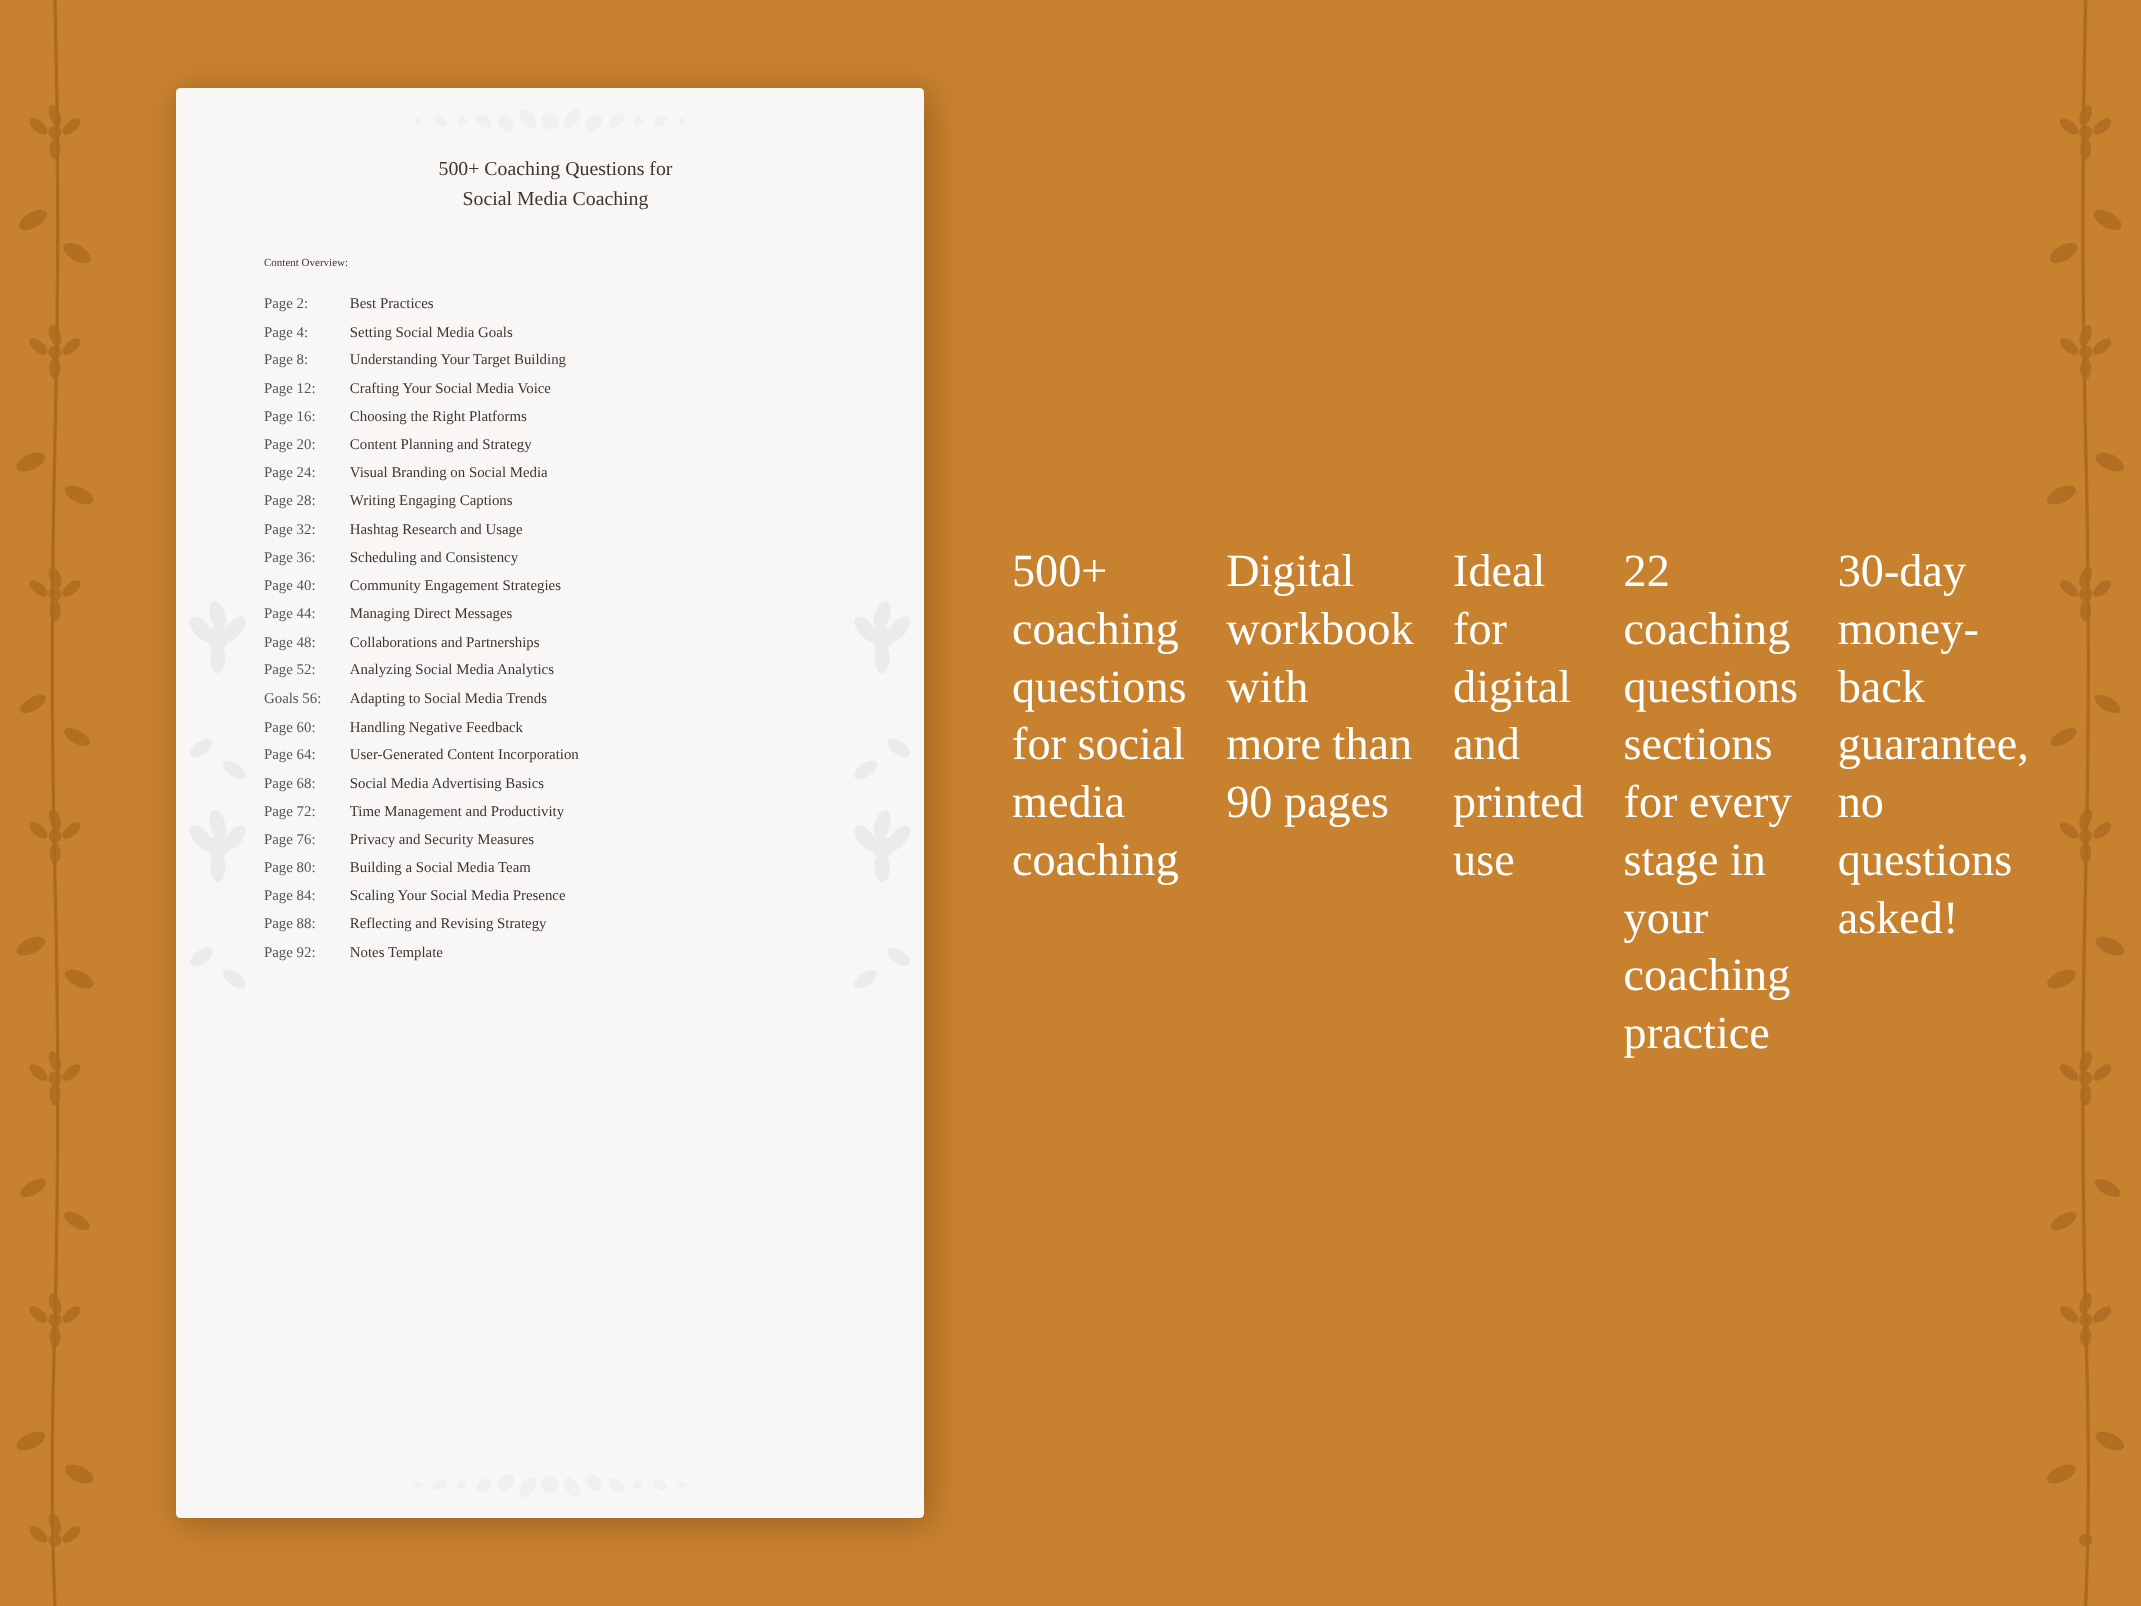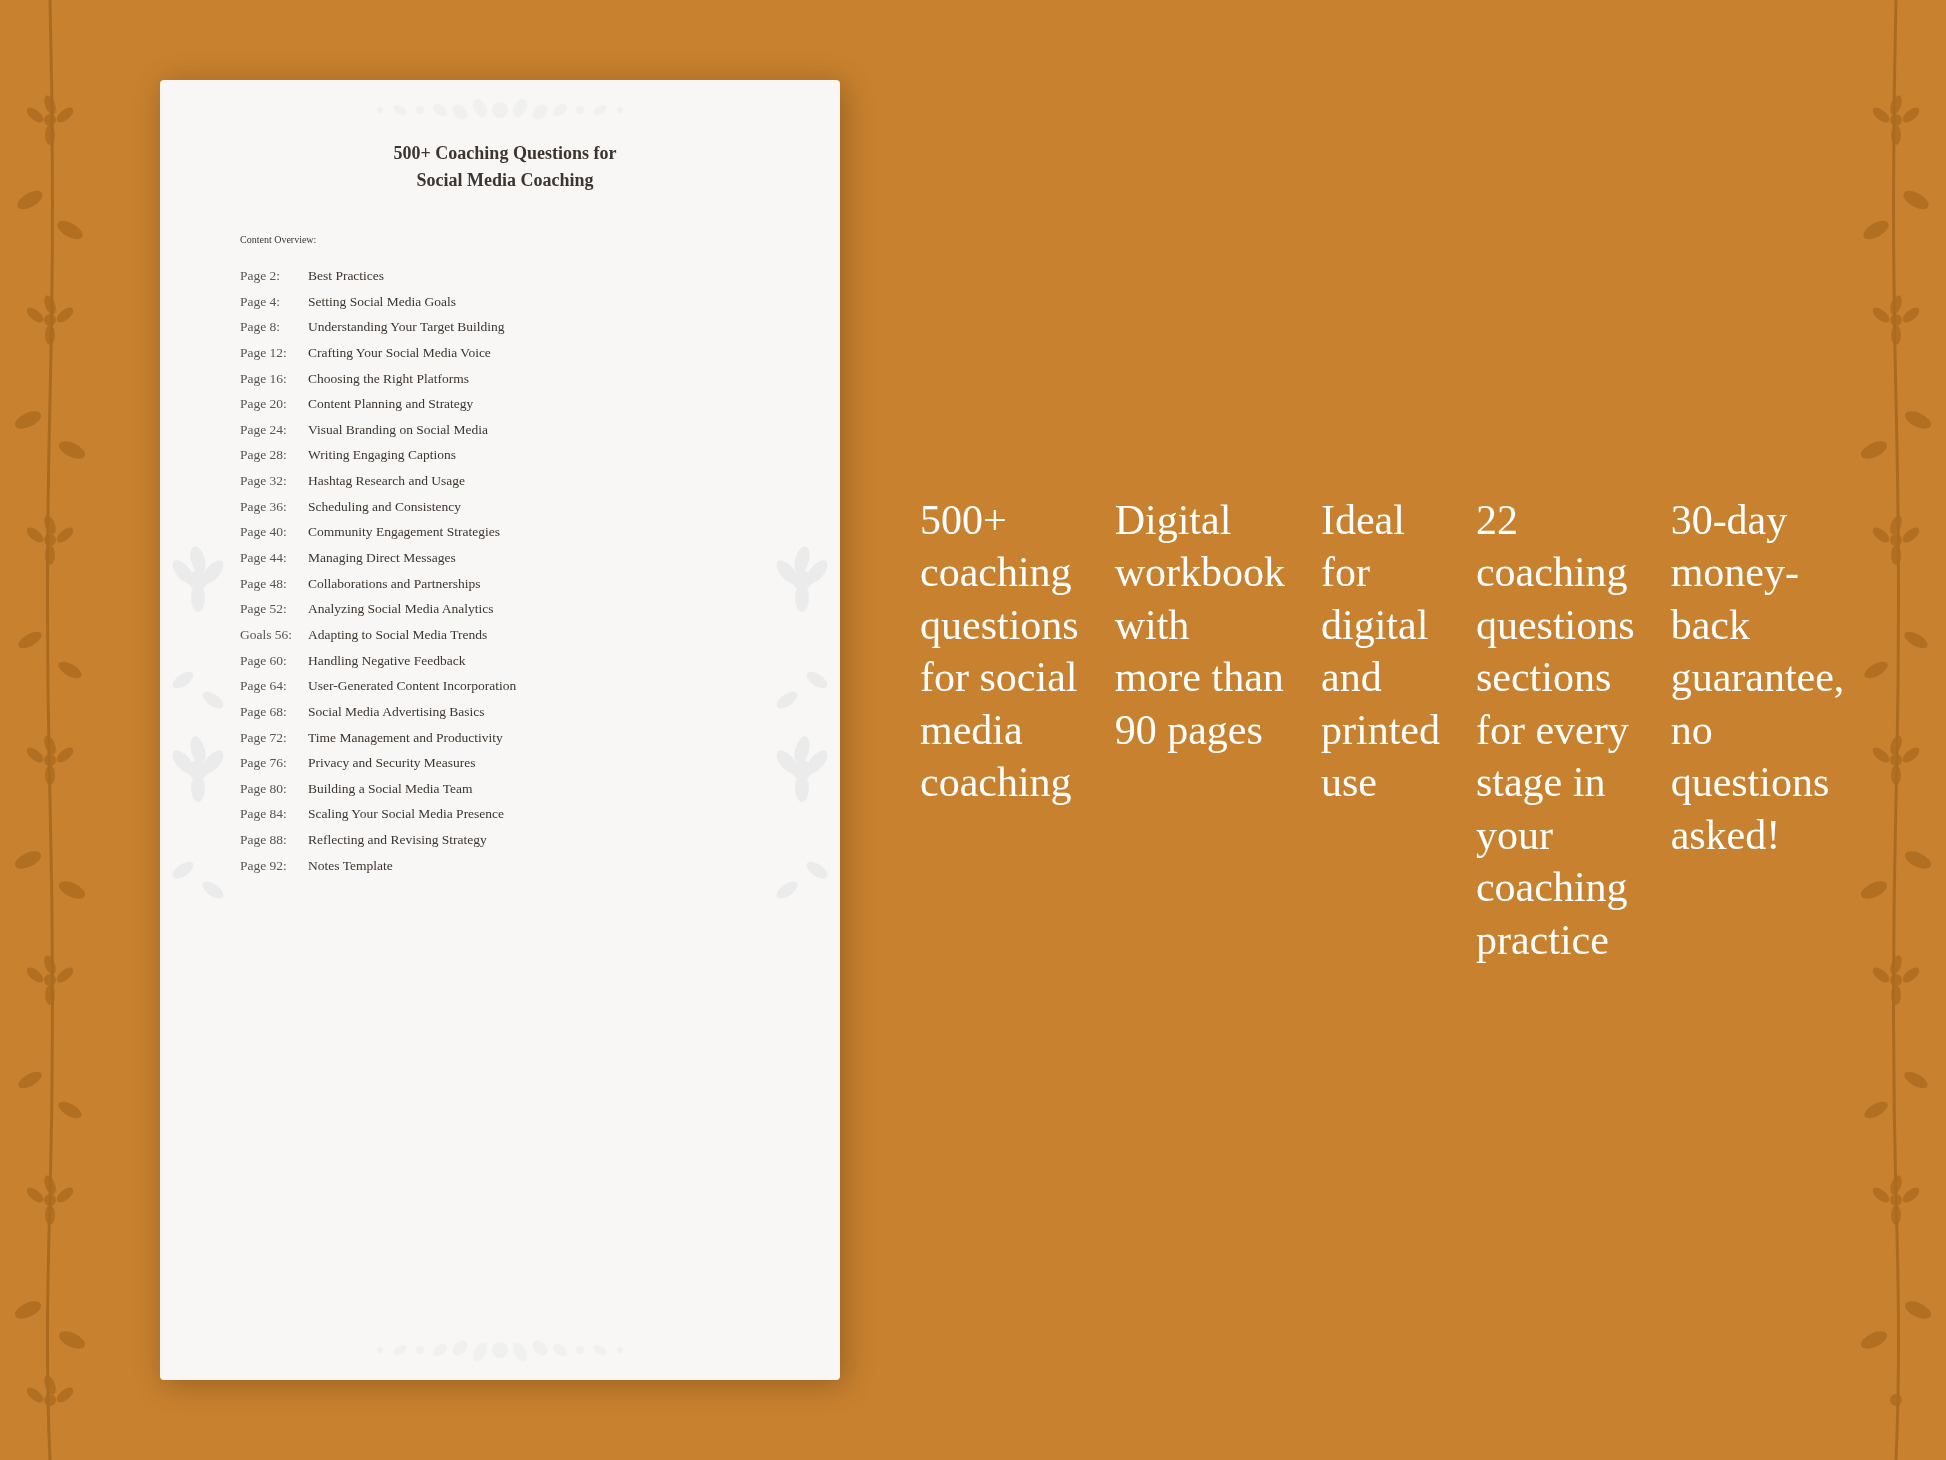--- a/index.html
+++ b/index.html
@@ -45,21 +45,21 @@
       left: 50%;
       transform: translateX(-50%);
       opacity: 0.12;
       width: 350px;
     }
 
     .doc-title {
       text-align: center;
       color: #3d3530;
       font-size: 18px;
-      font-weight: 700;
+      font-weight: 400;
       line-height: 1.5;
       margin-bottom: 40px;
       font-family: 'Georgia', serif;
     }
 
     .content-overview-label {
       color: #3d3530;
       font-size: 10px;
       font-weight: 500;
       margin-bottom: 18px;
@@ -69,21 +69,21 @@
     .toc-list {
       list-style: none;
     }
 
     .toc-item {
       color: #3d3530;
       font-size: 13.5px;
       line-height: 1.9;
       font-family: 'Georgia', serif;
       display: flex;
-      gap: 0;
+      gap: 10px;
     }
 
     .toc-page {
       min-width: 68px;
       text-align: left;
       color: #555;
     }
 
     .toc-title {
       color: #3d3530;

